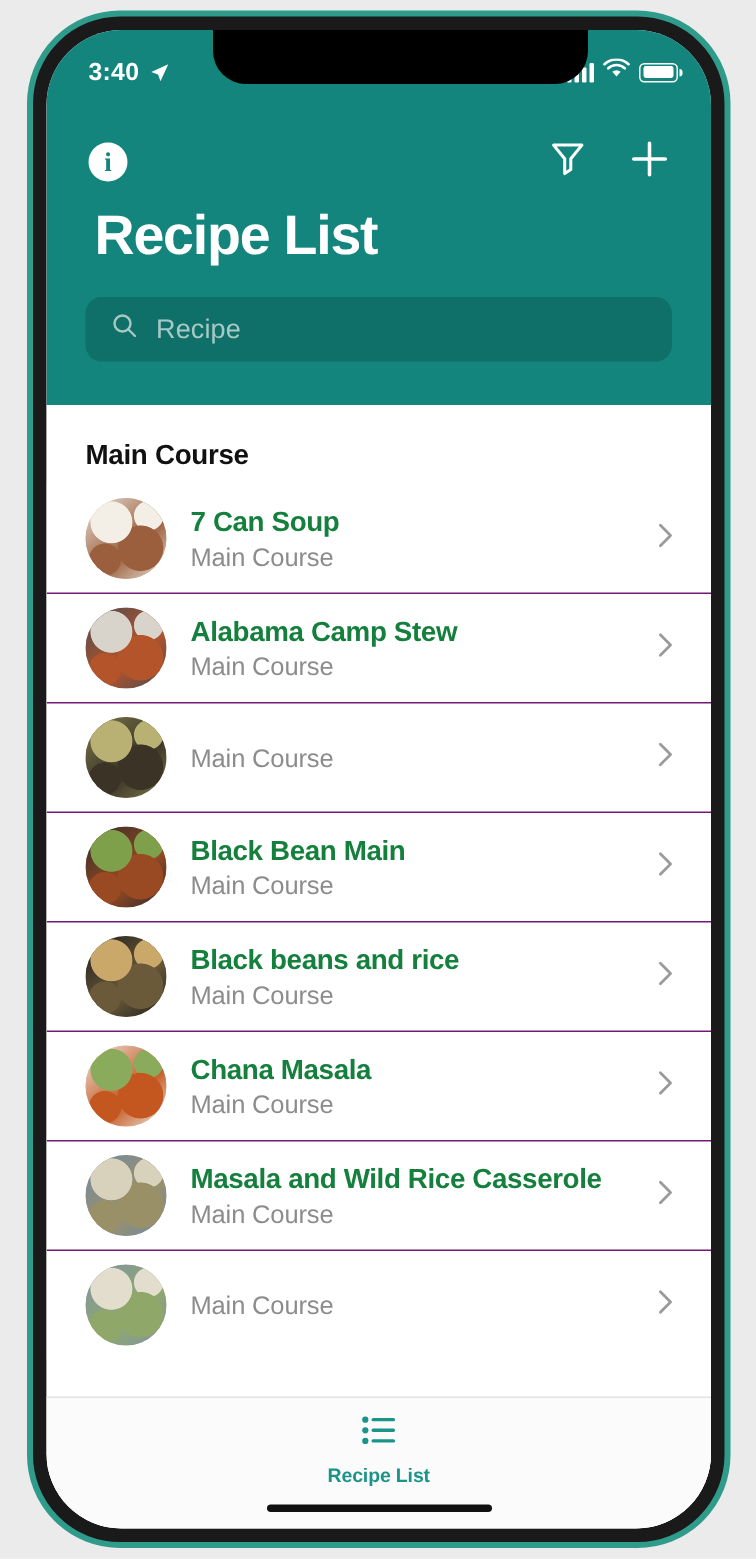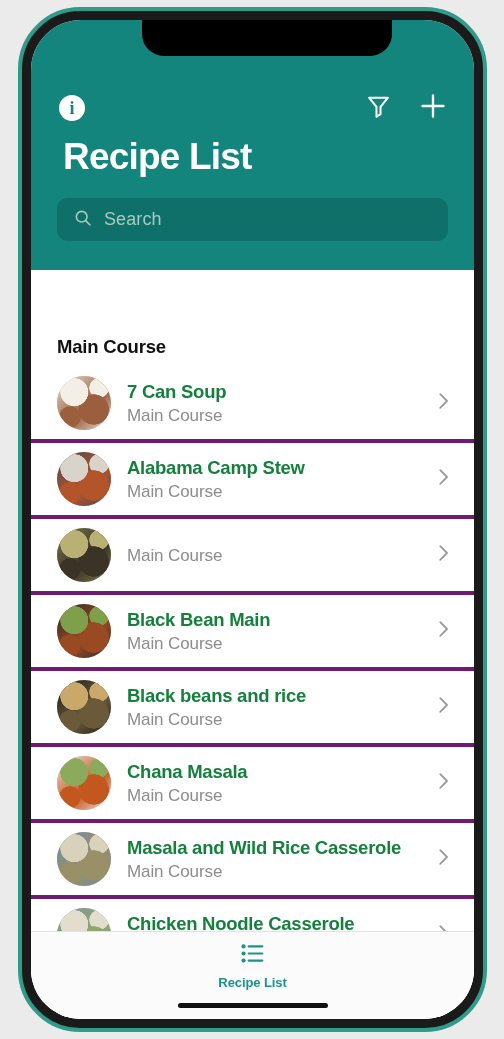--- a/index.html
+++ b/index.html
@@ -201,36 +201,35 @@
   
   #list-area {
     position: absolute;
     left: 0;
     top: 250px;
     width: 443px;
     bottom: 0;
     background: #ffffff;
     overflow: hidden;
     z-index: 2;
-    margin-top: 44px;
   }
 
   #section-header {
     padding: 22px 26px 9px 26px;
     font-size: 18.5px;
     font-weight: bold;
     color: #111111;
     letter-spacing: -0.2px;
   }
 
   .recipe-row {
     display: flex;
     align-items: center;
     padding: 9px 20px 9px 26px;
-    border-top: 4px solid #701a75;
+    border-top: 1px solid #701a75;
     min-height: 70px;
     background: #ffffff;
   }
   .recipe-row:first-of-type { border-top: none; }
 
   .thumb {
     width: 54px; height: 54px;
     border-radius: 50%;
     flex: 0 0 54px;
     overflow: hidden;
@@ -398,32 +397,59 @@
               </div>
               <div class="chev"><svg viewBox="0 0 24 24" width="22" height="22" aria-hidden="true">
                   <path d="M9 4.6 L16.4 12 L9 19.4" fill="none" stroke="#9a9a9a" stroke-width="2" stroke-linecap="round" stroke-linejoin="round"></path>
                 </svg></div>
             </div>
             <div class="recipe-row">
               <div class="thumb">
                 <div class="tex" style="background: radial-gradient(circle at 32% 30%, rgb(227, 221, 205) 0px, rgb(227, 221, 205) 26%, transparent 27%), radial-gradient(circle at 68% 62%, rgb(143, 168, 106) 0px, rgb(143, 168, 106) 30%, transparent 31%), radial-gradient(circle at 24% 76%, rgb(143, 168, 106) 0px, rgb(143, 168, 106) 18%, transparent 19%), radial-gradient(circle at 78% 22%, rgb(227, 221, 205) 0px, rgb(227, 221, 205) 16%, transparent 17%), linear-gradient(140deg, rgb(127, 147, 171) 0%, rgb(143, 168, 106) 58%, rgb(127, 147, 171) 100%);"></div>
               </div>
               <div class="row-text">
-                <div class="row-title">Chicken Noodle Casserole</div>
                 <div class="row-sub">Main Course</div>
               </div>
               <div class="chev"><svg viewBox="0 0 24 24" width="22" height="22" aria-hidden="true">
                   <path d="M9 4.6 L16.4 12 L9 19.4" fill="none" stroke="#9a9a9a" stroke-width="2" stroke-linecap="round" stroke-linejoin="round"></path>
                 </svg></div>
             </div>
           </div>
       </div>
 
       <div id="header-region">
 
+        <div id="status-bar">
+          <div id="status-left">
+            <span id="status-time">3:40</span>
+            <span class="loc-arrow">
+              <svg viewBox="0 0 16 16" width="13" height="13" aria-hidden="true">
+                <path d="M15 1 L1 7.4 L6.6 9.4 L8.6 15 Z" fill="#ffffff"></path>
+              </svg>
+            </span>
+          </div>
+          <div id="status-right">
+            <span class="signal-bars">
+              <i></i>
+                <i></i>
+                <i></i>
+                <i></i>
+            </span>
+            <span>
+              <svg viewBox="0 0 20 15" width="18" height="13.5" aria-hidden="true">
+                <path d="M10 13.4 L6.9 9.9 a4.7 4.7 0 0 1 6.2 0 Z" fill="#ffffff"></path>
+                <path d="M3.9 7.2 a9 9 0 0 1 12.2 0" stroke="#ffffff" stroke-width="2" fill="none" stroke-linecap="round"></path>
+                <path d="M1.1 4.2 a13.2 13.2 0 0 1 17.8 0" stroke="#ffffff" stroke-width="2" fill="none" stroke-linecap="round"></path>
+              </svg>
+            </span>
+            <span class="battery">
+                <span></span>
+              </span>
+          </div>
+        </div>
 
         <div id="notch"></div>
 
         <div id="nav-row">
           <div id="info-icon">i</div>
           <div id="nav-right">
             <span id="filter-icon">
               <svg viewBox="0 0 24 24" width="27" height="27" aria-hidden="true">
                 <path d="M3.6 4.2 h16.8 l-6.6 8.1 v6.4 l-3.6 2.4 v-8.8 Z" fill="none" stroke="#ffffff" stroke-width="1.8" stroke-linejoin="round" stroke-linecap="round"></path>
               </svg>
@@ -438,21 +464,21 @@
 
         <div id="page-title">Recipe List</div>
 
         <div id="search-bar">
           <span>
             <svg viewBox="0 0 24 24" width="20" height="20" aria-hidden="true">
               <circle cx="10.4" cy="10.4" r="6.4" fill="none" stroke="#a7c9c5" stroke-width="1.9"></circle>
               <path d="M15.2 15.2 L20.4 20.4" stroke="#a7c9c5" stroke-width="1.9" stroke-linecap="round"></path>
             </svg>
           </span>
-          <span id="search-placeholder">Search</span>
+          <span id="search-placeholder">Recipe</span>
         </div>
       </div>
 
       <div id="tab-bar">
 
         <div class="tab active">
           <span>
             <svg viewBox="0 0 24 24" width="25" height="25" aria-hidden="true">
               <circle cx="3.4" cy="5.2" r="2" fill="#1a9488"></circle>
               <circle cx="3.4" cy="12" r="2" fill="#1a9488"></circle>

